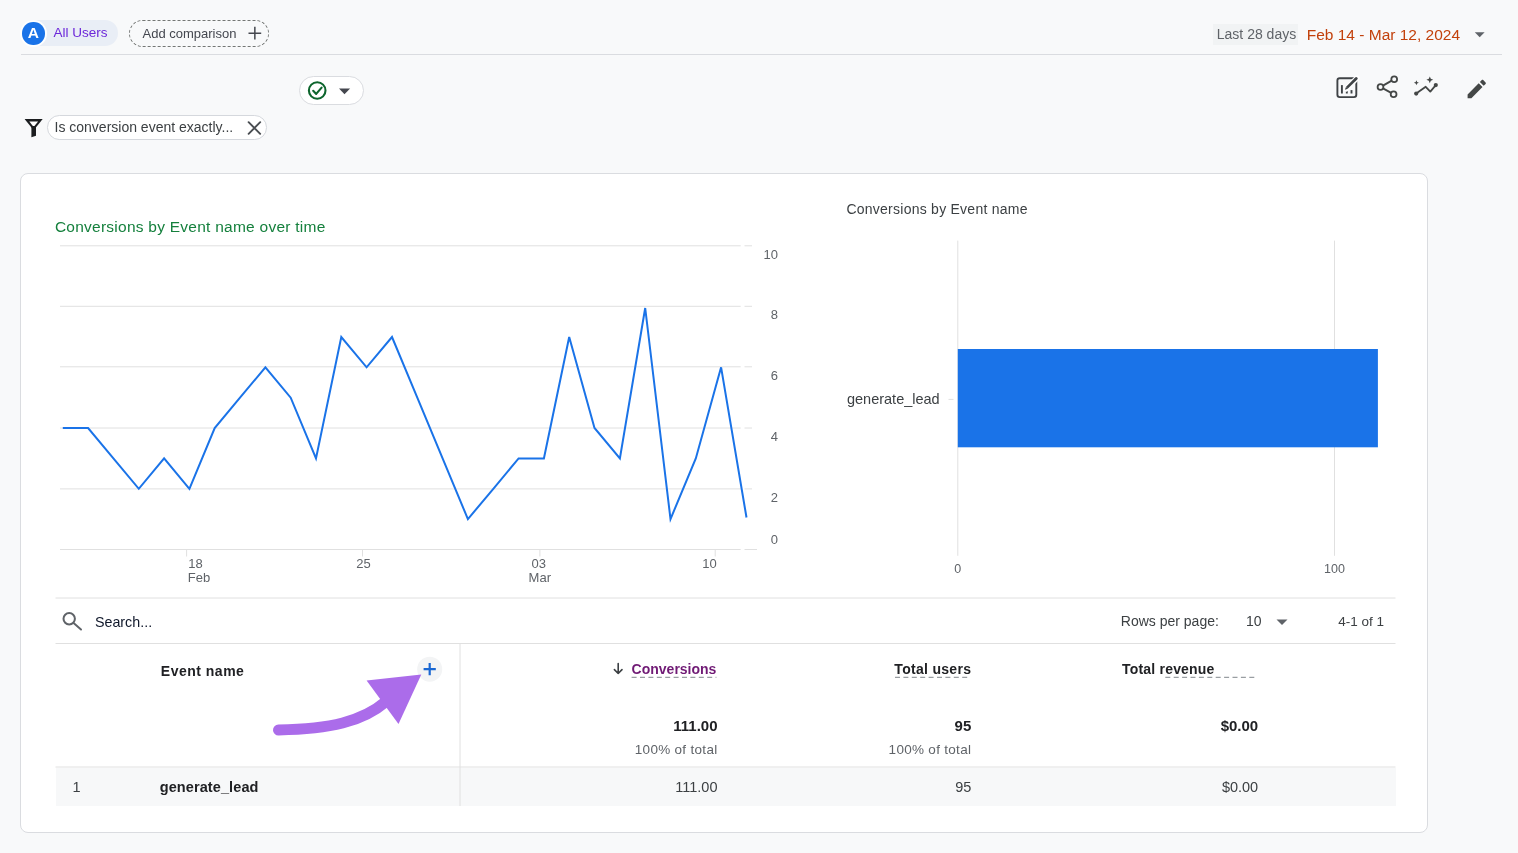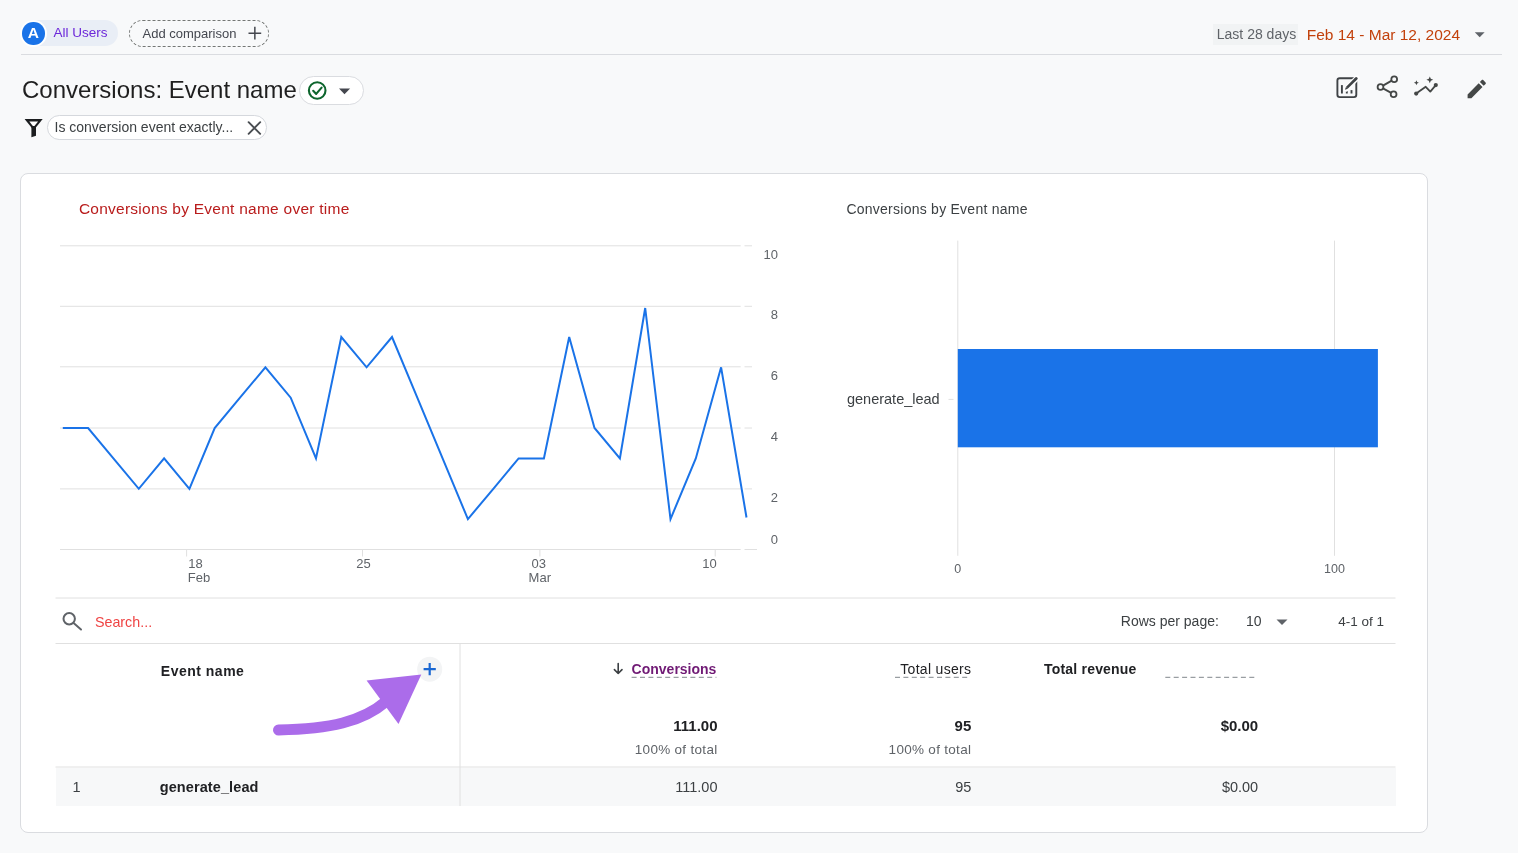--- a/index.html
+++ b/index.html
@@ -16,38 +16,37 @@
   <div class="abs" style="left:21px;top:20px;width:96.5px;height:26px;background:#e9eef6;border-radius:13px;"></div>
   <div class="abs" style="left:22px;top:22.3px;width:22.5px;height:22.5px;background:#1a73e8;border-radius:50%;box-shadow:0 0 0 2px rgba(255,255,255,0.95);color:#fff;font-size:15.5px;font-weight:bold;text-align:center;line-height:22.5px;">A</div>
   <div class="abs" style="left:53.5px;top:20px;height:26px;line-height:26px;font-size:13.5px;color:#6d28d9;">All Users</div>
   <div class="abs" style="left:129px;top:20px;width:138px;height:25px;border:1px dashed #747775;border-radius:13.5px;"></div>
   <div class="abs" style="left:142.5px;top:20px;height:26px;line-height:27px;font-size:13px;font-weight:500;color:#44474f;">Add comparison</div>
   <div class="abs" style="left:1212.8px;top:24px;width:85px;height:20.5px;background:#f1f3f4;"></div>
   <div class="abs" style="left:1216.8px;top:24px;height:20.5px;line-height:20.5px;font-size:14px;color:#5f6368;">Last 28 days</div>
   <div class="abs" style="left:1306.7px;top:24px;height:21px;line-height:21px;font-size:15.5px;color:#c2410c;">Feb 14 - Mar 12, 2024</div>
   <div class="abs" style="left:21px;top:54px;width:1481px;height:1px;background:#dadce0;"></div>
 
-  <div class="abs" style="left:22px;top:78px;height:24px;line-height:24px;font-size:24px;color:#1f1f1f;">Conversions: Event name</div>
   <div class="abs" style="left:298.5px;top:75.5px;width:63px;height:27px;border:1px solid #dadce0;border-radius:14.5px;background:#fff;"></div>
 
   <div class="abs" style="left:47.1px;top:115px;width:217.8px;height:22.6px;border:1px solid #d5d8dd;border-radius:12.3px;background:#fff;"></div>
   <div class="abs" style="left:54.5px;top:115px;height:24.6px;line-height:24.6px;font-size:14px;color:#3c4043;">Is conversion event exactly...</div>
 
-  <div class="abs" style="left:54.9px;top:201px;height:16px;line-height:16px;font-size:15.5px;letter-spacing:0.25px;color:#b91c1c;margin-left:24px;">Conversions by Event name over time</div>
+  <div class="abs" style="left:54.9px;top:219px;height:16px;line-height:16px;font-size:15.5px;letter-spacing:0.25px;color:#15803d;">Conversions by Event name over time</div>
   <div class="abs" style="left:846.4px;top:201px;height:16px;line-height:16px;font-size:14px;letter-spacing:0.25px;color:#3c4043;">Conversions by Event name</div>
 
-  <div class="abs" style="left:94.9px;top:613.5px;height:17px;line-height:17px;font-size:14.3px;color:#ef4444;">Search...</div>
+  <div class="abs" style="left:94.9px;top:613.5px;height:17px;line-height:17px;font-size:14.3px;color:#0f172a;">Search...</div>
   <div class="abs" style="left:1120.8px;top:613px;height:17px;line-height:17px;font-size:14px;color:#3c4043;">Rows per page:</div>
   <div class="abs" style="left:1246px;top:613px;height:17px;line-height:17px;font-size:14px;color:#3c4043;">10</div>
   <div class="abs" style="left:1290px;top:613px;width:94px;height:17px;line-height:17px;font-size:13.5px;color:#3c4043;text-align:right;">4-1 of 1</div>
 
   <div class="abs" style="left:160.8px;top:662.5px;height:16px;line-height:16px;font-size:14px;font-weight:bold;letter-spacing:0.5px;color:#202124;">Event name</div>
   <div class="abs" style="left:631.6px;top:661px;height:16px;line-height:16px;font-size:14px;font-weight:bold;color:#701a75;">Conversions</div>
-  <div class="abs" style="left:800px;top:661px;width:171.3px;height:16px;line-height:16px;font-size:14px;font-weight:normal;letter-spacing:0.3px;color:#202124;text-align:right;">Total users</div>
-  <div class="abs" style="left:1044px;top:661px;width:176.6px;height:16px;line-height:16px;font-size:14px;font-weight:bold;letter-spacing:0.2px;color:#202124;text-align:left;">Total revenue</div>
+  <div class="abs" style="left:800px;top:661px;width:171.3px;height:16px;line-height:16px;font-size:14px;font-weight:bold;letter-spacing:0.3px;color:#202124;text-align:right;">Total users</div>
+  <div class="abs" style="left:1080px;top:661px;width:176.6px;height:16px;line-height:16px;font-size:14px;font-weight:bold;letter-spacing:0.2px;color:#202124;text-align:center;">Total revenue</div>
 
   <div class="abs" style="left:560px;top:716.5px;width:157.5px;height:17px;line-height:17px;font-size:15px;font-weight:bold;color:#202124;text-align:right;">111.00</div>
   <div class="abs" style="left:560px;top:741.5px;width:157.5px;height:15px;line-height:15px;font-size:13.5px;letter-spacing:0.3px;color:#5f6368;text-align:right;">100% of total</div>
   <div class="abs" style="left:820px;top:716.5px;width:151.3px;height:17px;line-height:17px;font-size:15px;font-weight:bold;color:#202124;text-align:right;">95</div>
   <div class="abs" style="left:820px;top:741.5px;width:151.3px;height:15px;line-height:15px;font-size:13.5px;letter-spacing:0.3px;color:#5f6368;text-align:right;">100% of total</div>
   <div class="abs" style="left:1100px;top:716.5px;width:158.2px;height:17px;line-height:17px;font-size:15px;font-weight:bold;color:#202124;text-align:right;">$0.00</div>
 
   <div class="abs" style="left:55.5px;top:767.5px;width:1340px;height:38.5px;background:#f7f8f9;"></div>
   <div class="abs" style="left:72.5px;top:779px;height:17px;line-height:17px;font-size:14.5px;color:#3c4043;">1</div>
   <div class="abs" style="left:159.7px;top:779px;height:17px;line-height:17px;font-size:14.5px;font-weight:bold;letter-spacing:0.1px;color:#202124;">generate_lead</div>

